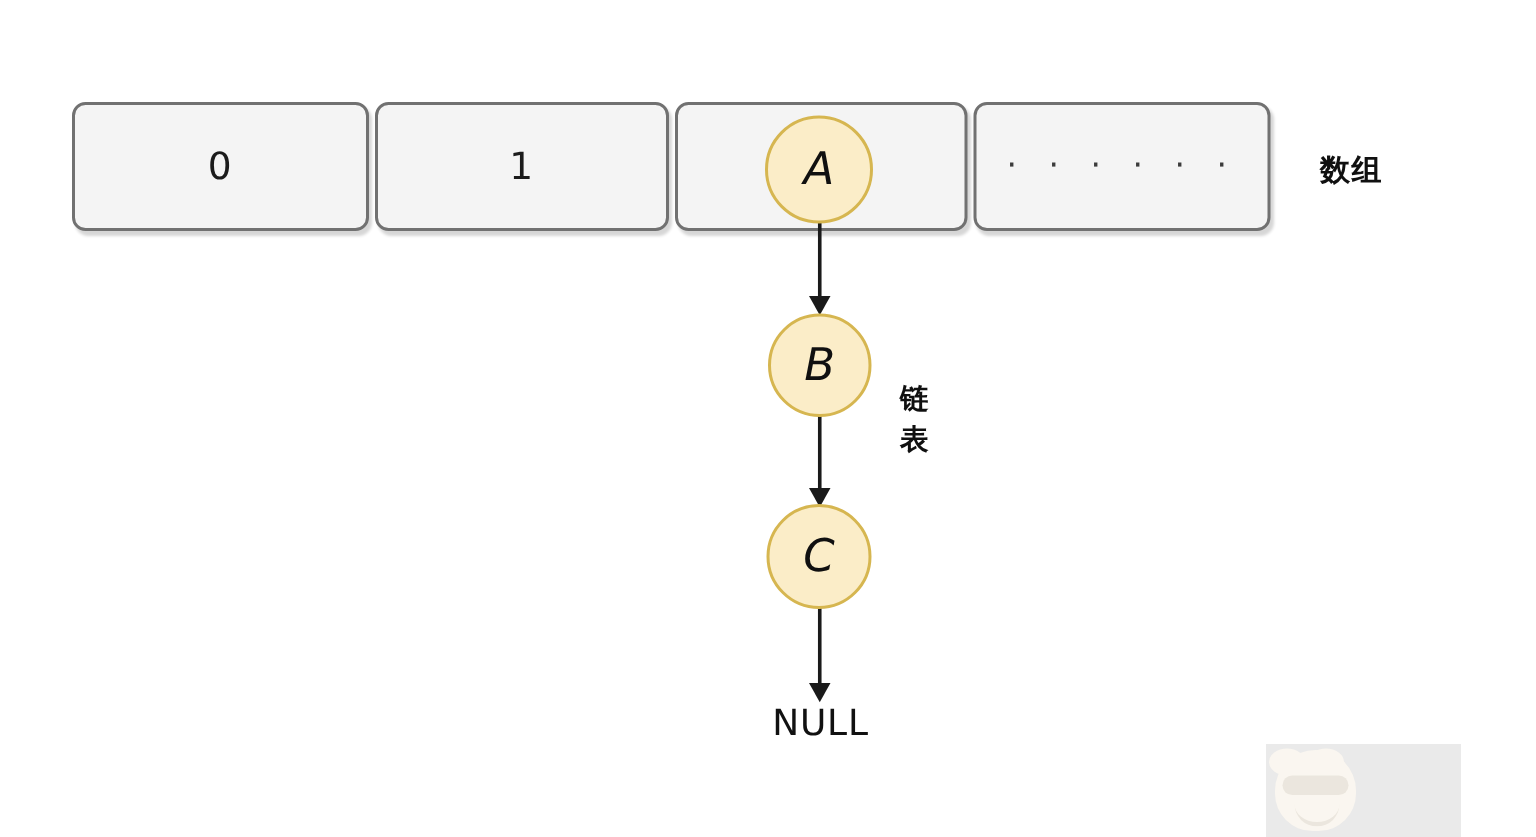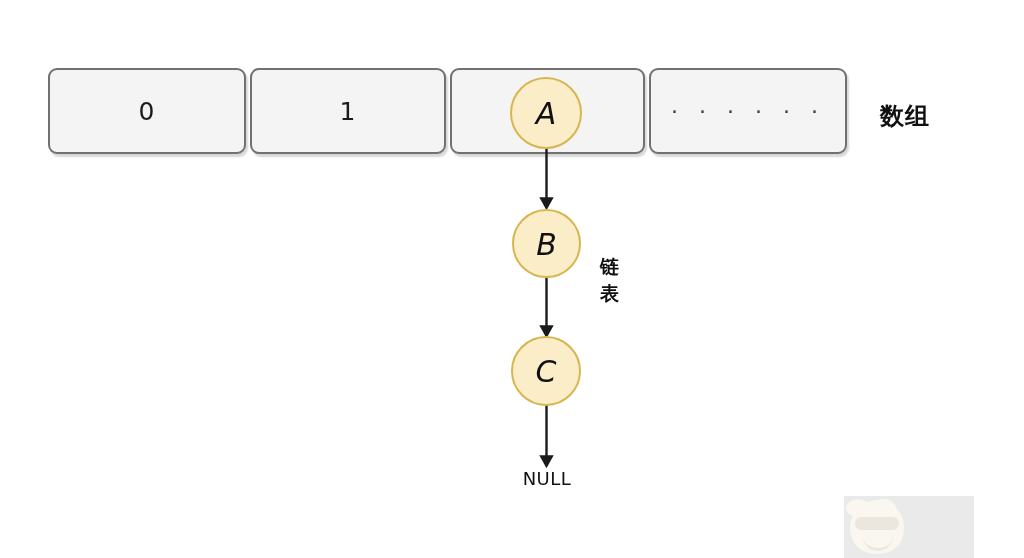--- a/index.html
+++ b/index.html
@@ -59,21 +59,21 @@
   #cell-0 { left: 48px;  width: 198px; }
   #cell-1 { left: 250px; width: 196px; }
   #cell-2 { left: 450px; width: 195px; }
   #cell-3 { left: 649px; width: 198px; }
 
   
   .label-array {
     position: absolute;
     left: 880px;
     top: 100px;
-    font-size: 24px;
+    font-size: 20px;
     font-weight: bold;
     color: #101010;
     font-family: "DejaVu Sans", sans-serif;
     letter-spacing: 1px;
   }
   .label-list {
     position: absolute;
     left: 600px;
     top: 253px;
     font-size: 19px;
@@ -117,21 +117,21 @@
     height: 558px;
     z-index: 1;
     pointer-events: none;
   }
   .null-text {
     position: absolute;
     left: 495px;
     top: 468px;
     width: 104px;
     text-align: center;
-    font-size: 18px;
+    font-size: 24px;
     color: #111111;
     font-family: "DejaVu Sans", sans-serif;
     letter-spacing: 0.5px;
   }
 
   
   .watermark {
     position: absolute;
     left: 844px;
     top: 496px;

